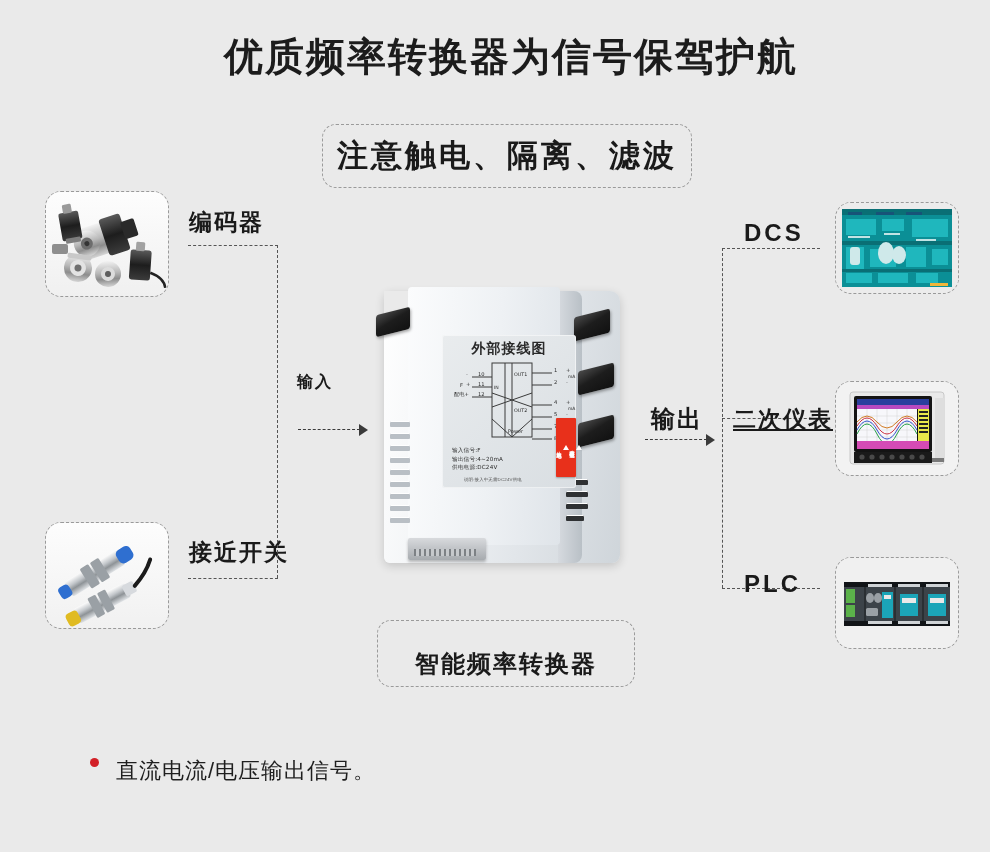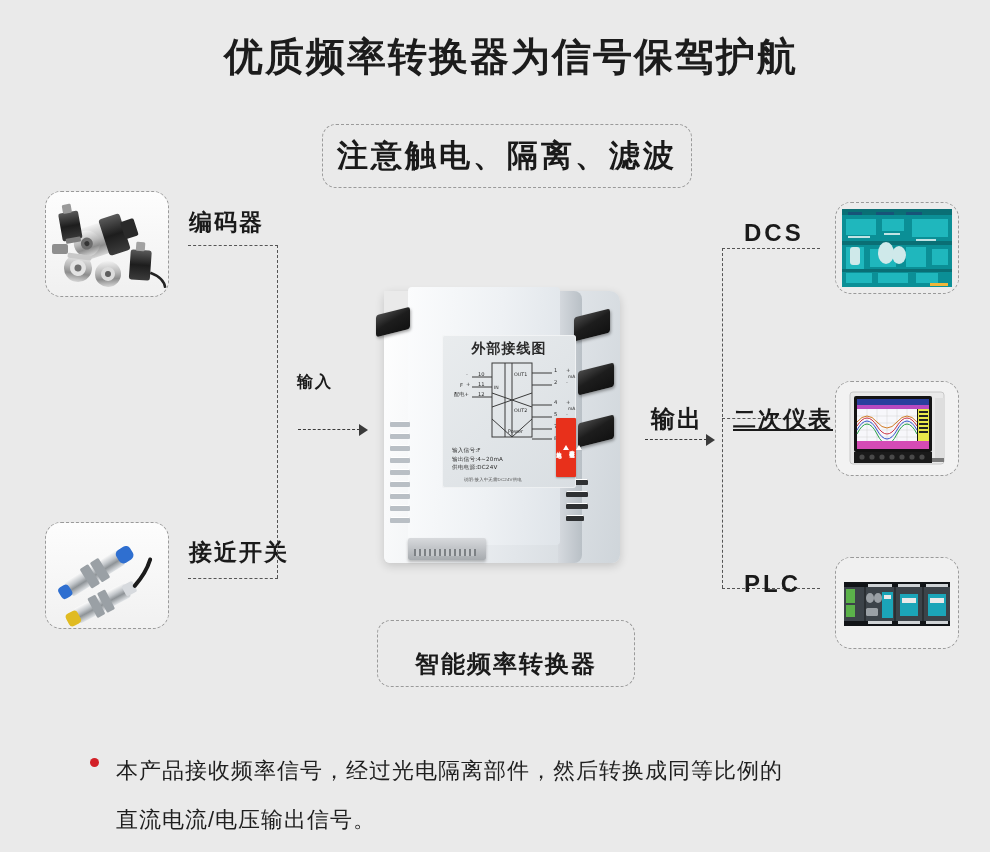--- a/index.html
+++ b/index.html
@@ -551,18 +551,17 @@
           <ellipse cx="42" cy="40" rx="4" ry="5"></ellipse>
           <rect x="30" y="50" width="12" height="8" rx="1.5"></rect>
         </g>
       </svg>
     </div>
   </div>
 
   <div id="desc">
     <span class="bullet"></span>
     <div class="lines">
-      <div>本产品接收频率信号，经过光电隔离部件，然后转换成同等比例的</div>
       <div>直流电流/电压输出信号。</div>
     </div>
   </div>
 
 </div>
 
 </body></html>

